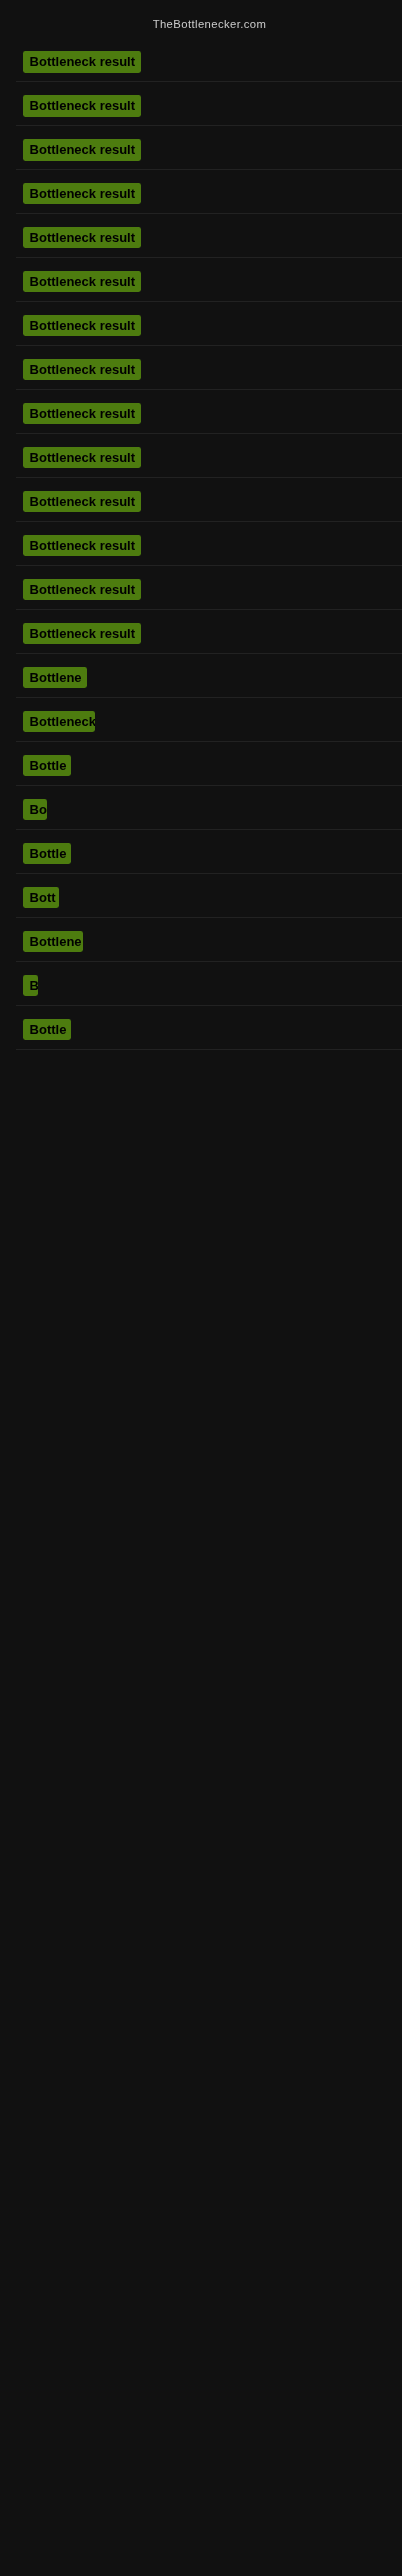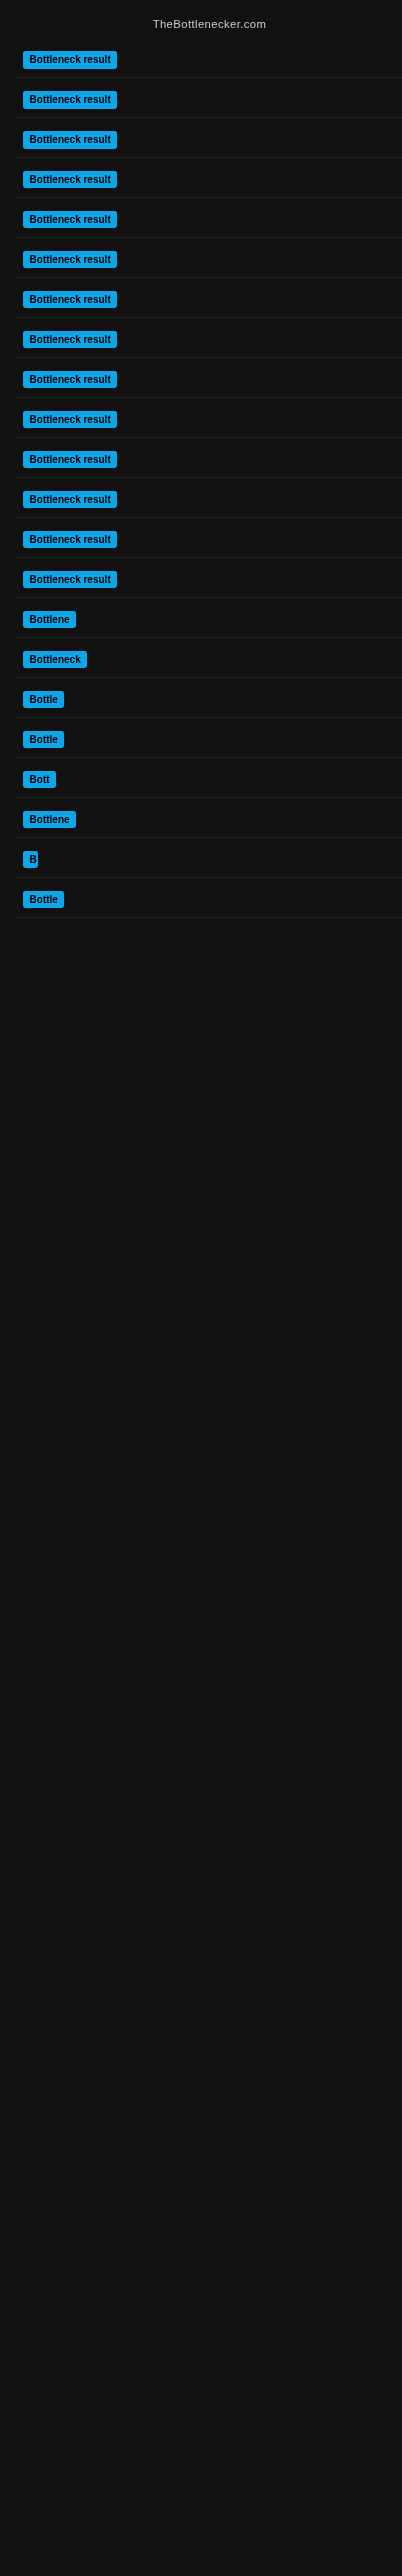--- a/index.html
+++ b/index.html
@@ -19,23 +19,23 @@
     .site-title {
       text-align: center;
       color: #cccccc;
       font-size: 11.3px;
       padding: 6.4px 0 8px 0;
       letter-spacing: 0.4px;
     }
 
     .bottleneck-badge {
       display: inline-block;
-      background-color: #0ea5e9;
+      background-color: #4d7c0f;
       color: #000000;
-      font-size: 10px;
+      font-size: 13px;
       font-weight: bold;
       padding: 3.2px 6.4px;
       border-radius: 2.4px;
       white-space: nowrap;
       overflow: hidden;
     }
 
     .row {
       padding: 4.8px 3.2px;
       border-bottom: 0.8px solid #222222;
@@ -97,20 +97,23 @@
     <div class="row">
       <span class="bottleneck-badge" style="max-width: 64px;">Bottlene</span>
     </div>
     <div class="row">
       <span class="bottleneck-badge" style="max-width: 72px; text-align: right;">Bottleneck</span>
     </div>
     <div class="row">
       <span class="bottleneck-badge" style="max-width: 48px;">Bottle</span>
     </div>
     <div class="row">
+      <span class="bottleneck-badge" style="max-width: 24px;">Bo</span>
+    </div>
+    <div class="row">
       <span class="bottleneck-badge" style="max-width: 48px;">Bottle</span>
     </div>
     <div class="row">
       <span class="bottleneck-badge" style="max-width: 36px;">Bott</span>
     </div>
     <div class="row">
       <span class="bottleneck-badge" style="max-width: 60px;">Bottlene</span>
     </div>
     <div class="row">
       <span class="bottleneck-badge" style="max-width: 14.5px;">B</span>

